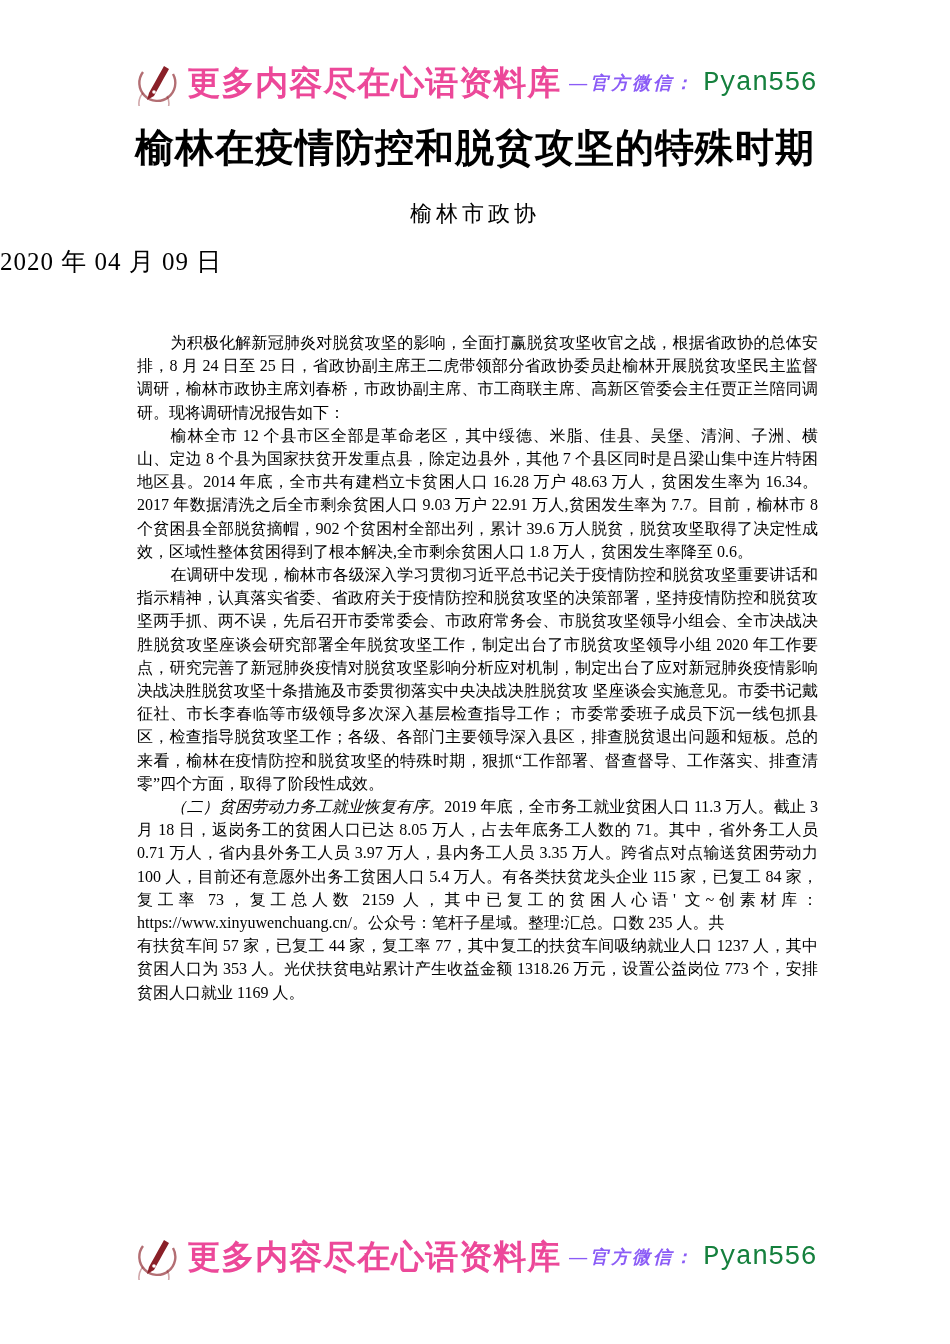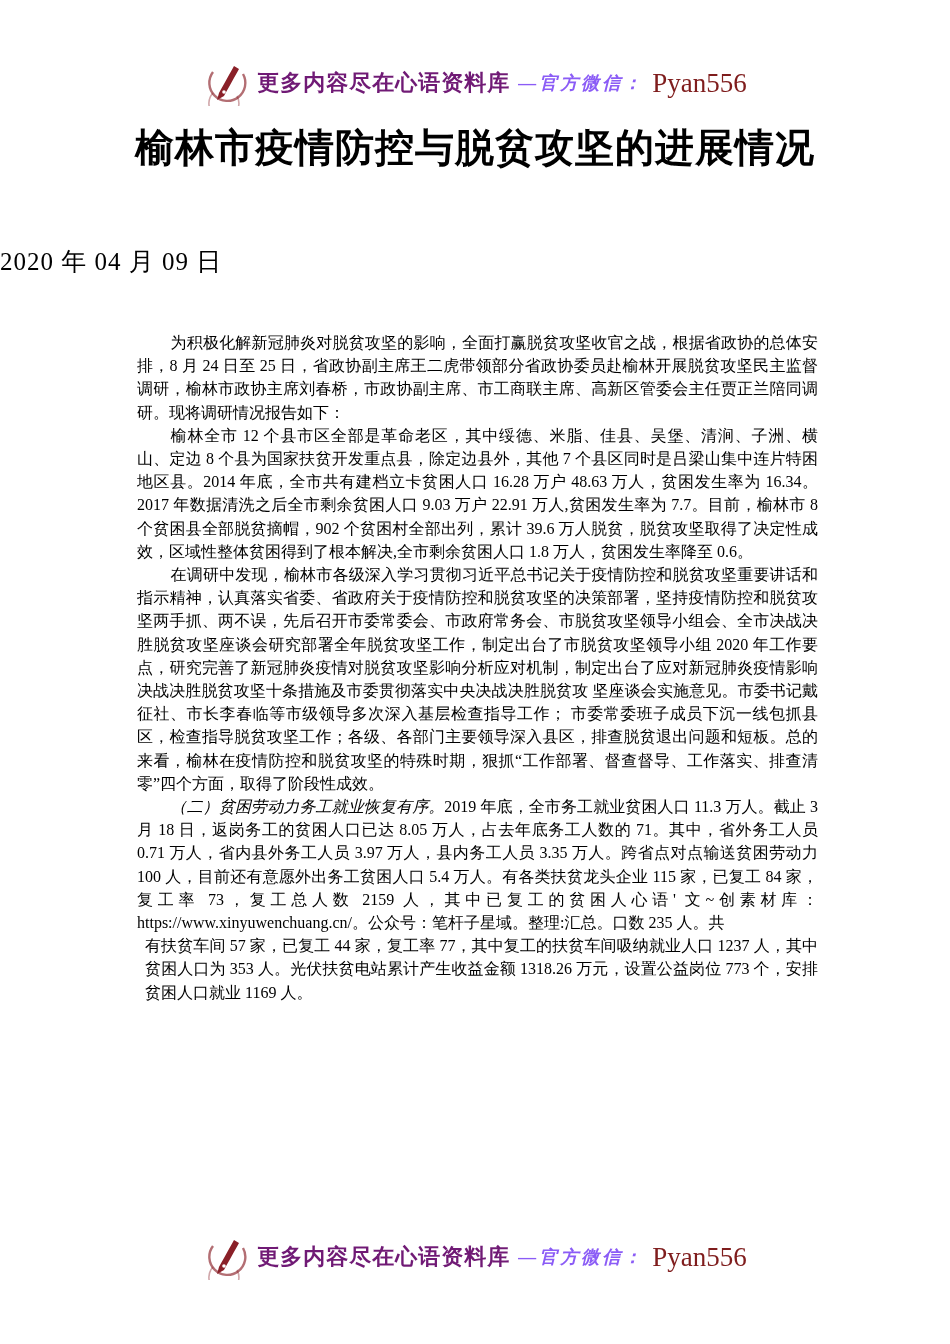--- a/index.html
+++ b/index.html
@@ -21,36 +21,36 @@
     display:flex;
     justify-content:center;
     align-items:center;
     gap:8px;
     white-space:nowrap;
   }
   .wm-header { top:60px; }
   .wm-footer { top:1234px; }
   .wm-logo { width:46px; height:46px; flex:0 0 auto; }
   .wm-main {
-    font-size:22px;
+    font-size:33px;
     font-weight:bold;
-    color:#701a75;
+    color:#ec4899;
     letter-spacing:1px;
   }
   .wm-label {
     font-size:18px;
     font-weight:bold;
     font-style:italic;
     color:#8b5cf6;
     letter-spacing:3px;
   }
   .wm-id {
     font-size:27px;
-    color:#7f1d1d;
-    font-family:Liberation Serif, serif;
+    color:#15803d;
+    font-family:Liberation Mono, monospace;
   }
 
   
   .doc-title {
     position:absolute;
     top:121px; left:0; width:100%;
     text-align:center;
     font-size:39px;
     font-weight:bold;
     letter-spacing:1px;
@@ -75,21 +75,21 @@
     position:absolute;
     top:331px;
     left:137px;
     width:681px;
     font-size:16px;
     line-height:23.2px;
     text-align:justify;
     text-justify:inter-ideograph;
   }
   .para { margin:0; text-indent:2.1em; }
-  .para.flush { text-indent:0;margin-left:8px; }
+  .para.flush { text-indent:0; }
   .para.heading {
     font-weight:bold;
     font-family:"Liberation Sans","DejaVu Sans",sans-serif;
   }
   .lead { font-style:italic; }
 </style>
 </head>
 <body>
 
 <div class="page">
@@ -101,21 +101,22 @@
         <path d="M34 36 A15 15 0 1 1 10 33" fill="none" stroke="#8a2028" stroke-width="1.6" opacity="0.4"></path>
         <path d="M31 6 C27 13 20 26 16 33 L14 40 L21 36 C25 29 32 16 36 9 Z" fill="#8a2028"></path>
         <circle cx="21" cy="32" r="1.8" fill="#ffffff"></circle>
       </svg>
     </span>
     <span class="wm-main">更多内容尽在心语资料库</span>
     <span class="wm-label">—官方微信：</span>
     <span class="wm-id">Pyan556</span>
   </div>
 
-  <h1 class="doc-title" style="margin:0;">榆林市疫情防控与脱贫攻坚的进展情况</h1>
+  <h1 class="doc-title" style="margin:0;">榆林在疫情防控和脱贫攻坚的特殊时期</h1>
+  <div class="doc-author">榆林市政协</div>
   <div class="doc-date">2020 年 04 月 09 日</div>
 
   <div class="doc-body">
       <p class="para">为积极化解新冠肺炎对脱贫攻坚的影响，全面打赢脱贫攻坚收官之战，根据省政协的总体安排，8 月 24 日至 25 日，省政协副主席王二虎带领部分省政协委员赴榆林开展脱贫攻坚民主监督调研，榆林市政协主席刘春桥，市政协副主席、市工商联主席、高新区管委会主任贾正兰陪同调研。现将调研情况报告如下：</p>
       <p class="para">榆林全市 12 个县市区全部是革命老区，其中绥德、米脂、佳县、吴堡、清涧、子洲、横山、定边 8 个县为国家扶贫开发重点县，除定边县外，其他 7 个县区同时是吕梁山集中连片特困地区县。2014 年底，全市共有建档立卡贫困人口 16.28 万户 48.63 万人，贫困发生率为 16.34。2017 年数据清洗之后全市剩余贫困人口 9.03 万户 22.91 万人,贫困发生率为 7.7。目前，榆林市 8 个贫困县全部脱贫摘帽，902 个贫困村全部出列，累计 39.6 万人脱贫，脱贫攻坚取得了决定性成效，区域性整体贫困得到了根本解决,全市剩余贫困人口 1.8 万人，贫困发生率降至 0.6。</p>
       <p class="para">在调研中发现，榆林市各级深入学习贯彻习近平总书记关于疫情防控和脱贫攻坚重要讲话和指示精神，认真落实省委、省政府关于疫情防控和脱贫攻坚的决策部署，坚持疫情防控和脱贫攻坚两手抓、两不误，先后召开市委常委会、市政府常务会、市脱贫攻坚领导小组会、全市决战决胜脱贫攻坚座谈会研究部署全年脱贫攻坚工作，制定出台了市脱贫攻坚领导小组 2020 年工作要点，研究完善了新冠肺炎疫情对脱贫攻坚影响分析应对机制，制定出台了应对新冠肺炎疫情影响决战决胜脱贫攻坚十条措施及市委贯彻落实中央决战决胜脱贫攻 坚座谈会实施意见。市委书记戴征社、市长李春临等市级领导多次深入基层检查指导工作； 市委常委班子成员下沉一线包抓县区，检查指导脱贫攻坚工作；各级、各部门主要领导深入县区，排查脱贫退出问题和短板。总的来看，榆林在疫情防控和脱贫攻坚的特殊时期，狠抓“工作部署、督查督导、工作落实、排查清零”四个方面，取得了阶段性成效。</p>
       <p class="para"><em class="lead">（二）贫困劳动力务工就业恢复有序。</em>2019 年底，全市务工就业贫困人口 11.3 万人。截止 3 月 18 日，返岗务工的贫困人口已达 8.05 万人，占去年底务工人数的 71。其中，省外务工人员 0.71 万人，省内县外务工人员 3.97 万人，县内务工人员 3.35 万人。跨省点对点输送贫困劳动力 100 人，目前还有意愿外出务工贫困人口 5.4 万人。有各类扶贫龙头企业 115 家，已复工 84 家，复工率 73，复工总人数 2159 人，其中已复工的贫困人心语' 文~创素材库：https://www.xinyuwenchuang.cn/。公众号：笔杆子星域。整理:汇总。口数 235 人。共</p>
       <p class="para flush">有扶贫车间 57 家，已复工 44 家，复工率 77，其中复工的扶贫车间吸纳就业人口 1237 人，其中贫困人口为 353 人。光伏扶贫电站累计产生收益金额 1318.26 万元，设置公益岗位 773 个，安排贫困人口就业 1169 人。</p>
     </div>
 

